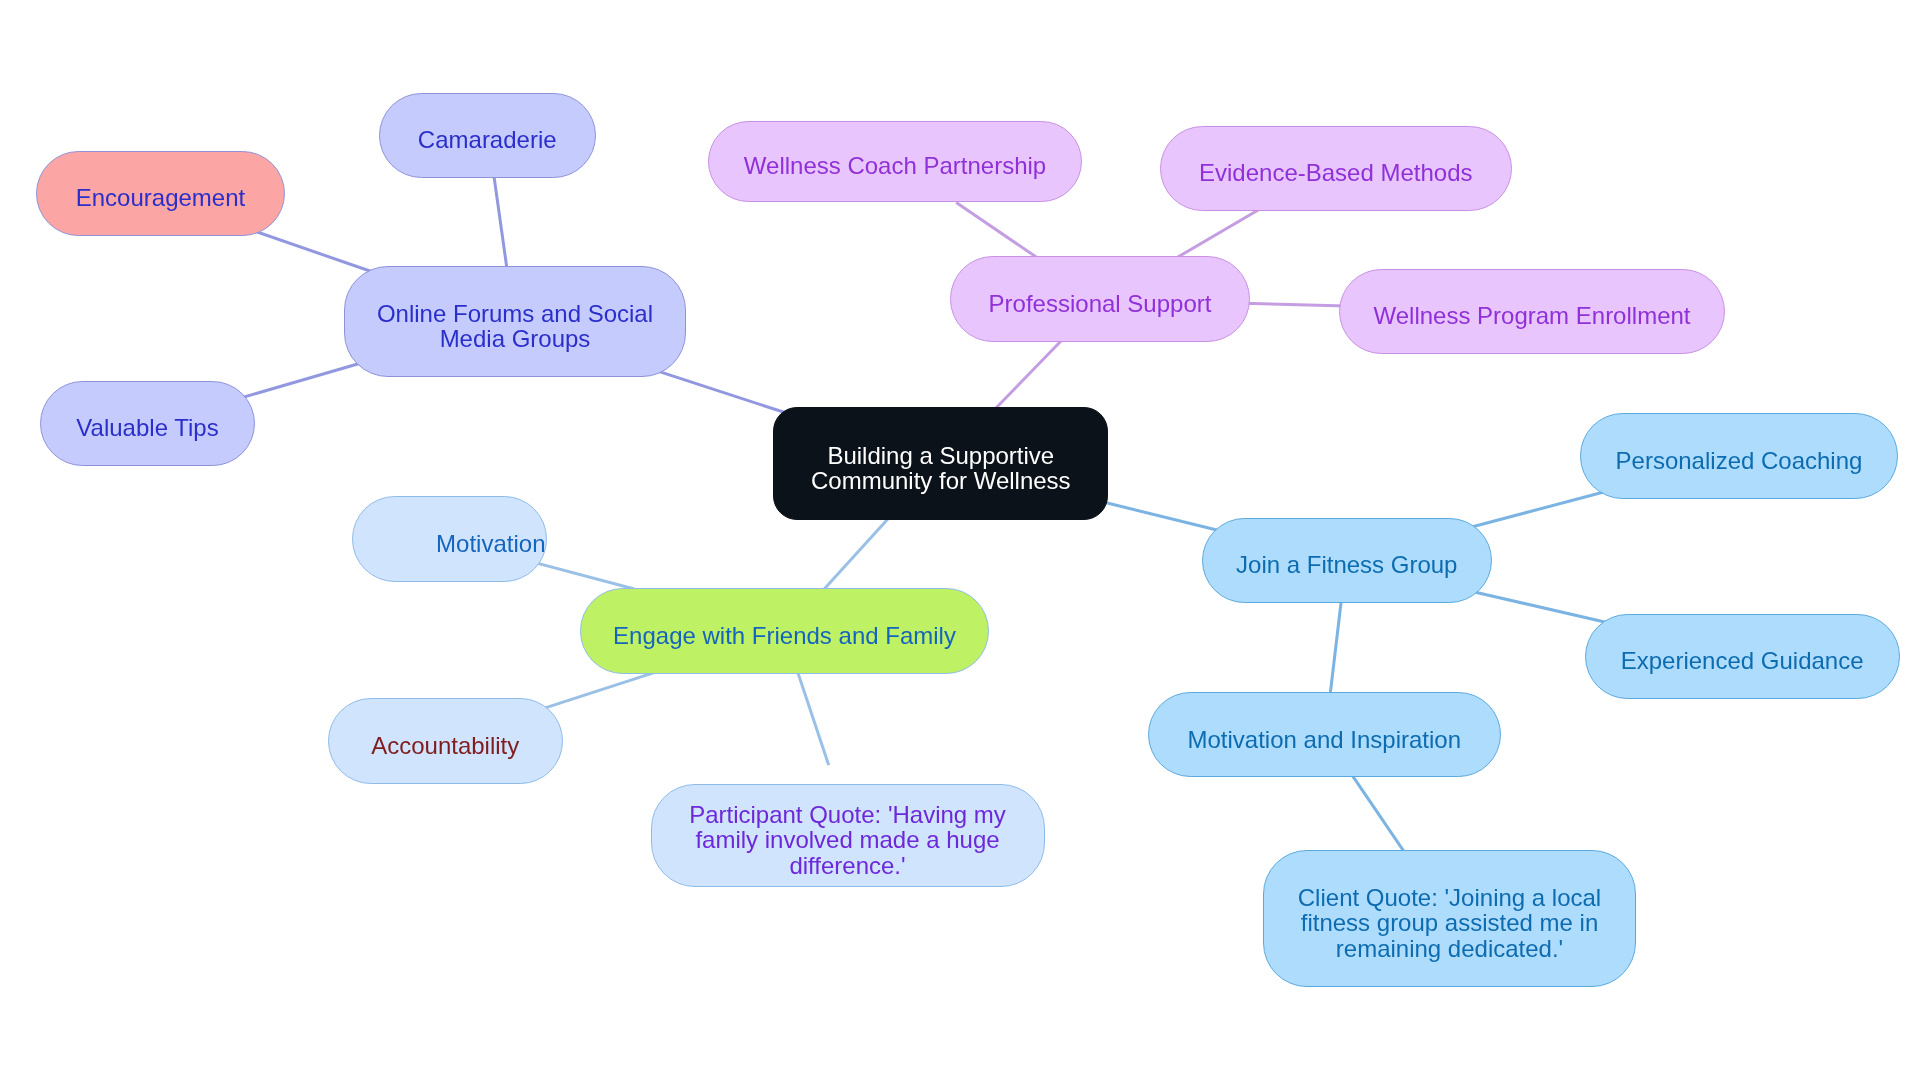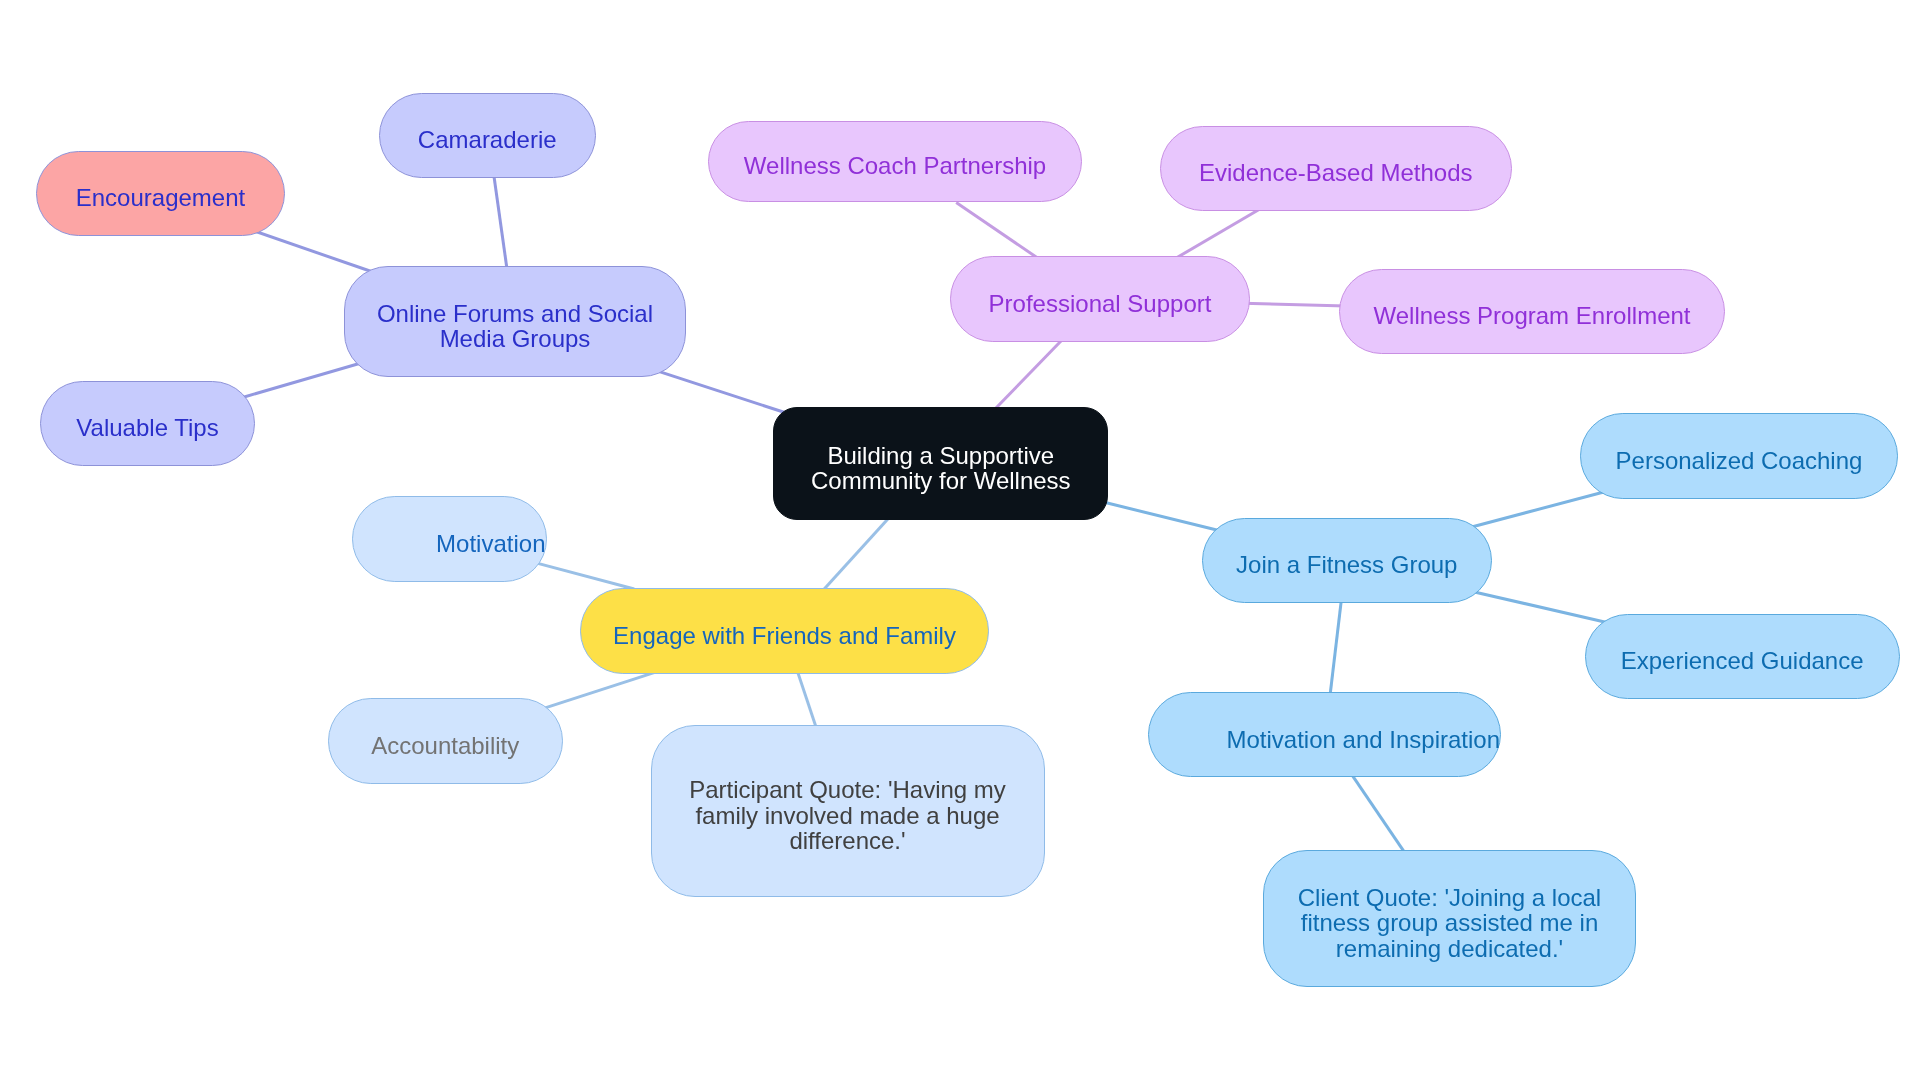--- a/index.html
+++ b/index.html
@@ -48,24 +48,24 @@
     <div class="node" style="left: 378.7px; top: 92.6px; width: 217.1px; height: 85.6px; background: rgb(198, 203, 253); border-color: rgb(141, 146, 216); color: rgb(42, 47, 202); border-radius: 42.8px;"><span class="lbl">Camaraderie</span></div>
     <div class="node" style="left: 36px; top: 150.5px; width: 249px; height: 85.6px; background: #fca5a5; border-color: rgb(141, 146, 216); color: rgb(42, 47, 202); border-radius: 42.8px;"><span class="lbl">Encouragement</span></div>
     <div class="node" style="left: 40px; top: 380.6px; width: 215px; height: 85.6px; background: rgb(198, 203, 253); border-color: rgb(141, 146, 216); color: rgb(42, 47, 202); border-radius: 42.8px;"><span class="lbl">Valuable Tips</span></div>
     <div class="node" style="left: 950px; top: 256.3px; width: 300px; height: 85.6px; background: rgb(232, 198, 253); border-color: rgb(200, 143, 227); color: rgb(144, 48, 216); border-radius: 42.8px;"><span class="lbl">Professional Support</span></div>
     <div class="node" style="left: 708px; top: 121.1px; width: 374px; height: 81px; background: rgb(232, 198, 253); border-color: rgb(200, 143, 227); color: rgb(144, 48, 216); border-radius: 42.8px;"><span class="lbl">Wellness Coach Partnership</span></div>
     <div class="node" style="left: 1160px; top: 125.6px; width: 351.5px; height: 85.6px; background: rgb(232, 198, 253); border-color: rgb(200, 143, 227); color: rgb(144, 48, 216); border-radius: 42.8px;"><span class="lbl">Evidence-Based Methods</span></div>
     <div class="node" style="left: 1339px; top: 268.5px; width: 386px; height: 85.6px; background: rgb(232, 198, 253); border-color: rgb(200, 143, 227); color: rgb(144, 48, 216); border-radius: 42.8px;"><span class="lbl">Wellness Program Enrollment</span></div>
     <div class="node" style="left: 1202px; top: 517.8px; width: 289.5px; height: 85.6px; background: rgb(174, 220, 253); border-color: rgb(90, 169, 221); color: rgb(13, 108, 176); border-radius: 42.8px;"><span class="lbl">Join a Fitness Group</span></div>
     <div class="node" style="left: 1580px; top: 413.4px; width: 318px; height: 85.6px; background: rgb(174, 220, 253); border-color: rgb(90, 169, 221); color: rgb(13, 108, 176); border-radius: 42.8px;"><span class="lbl">Personalized Coaching</span></div>
     <div class="node" style="left: 1584.5px; top: 613.5px; width: 315.3px; height: 85.6px; background: rgb(174, 220, 253); border-color: rgb(90, 169, 221); color: rgb(13, 108, 176); border-radius: 42.8px;"><span class="lbl">Experienced Guidance</span></div>
-    <div class="node" style="left: 1147.5px; top: 691.9px; width: 353.5px; height: 85.6px; background: rgb(174, 220, 253); border-color: rgb(90, 169, 221); color: rgb(13, 108, 176); border-radius: 42.8px; text-align: right;"><span class="lbl">Motivation and Inspiration</span></div>
+    <div class="node" style="left: 1147.5px; top: 691.9px; width: 353.5px; height: 85.6px; background: rgb(174, 220, 253); border-color: rgb(90, 169, 221); color: rgb(13, 108, 176); border-radius: 42.8px;"><span class="lbl">Motivation and Inspiration</span></div>
     <div class="node" style="left: 1263px; top: 850.2px; width: 373px; height: 136.5px; background: rgb(174, 220, 253); border-color: rgb(90, 169, 221); color: rgb(13, 108, 176); border-radius: 44px;"><span class="lbl">Client Quote: 'Joining a local
 fitness group assisted me in
 remaining dedicated.'</span></div>
-    <div class="node" style="left: 580px; top: 588.1px; width: 409px; height: 85.6px; background: #fde047; border-color: rgb(143, 187, 232); color: rgb(20, 101, 189); border-radius: 42.8px;"><span class="lbl">Engage with Friends and Family</span></div>
+    <div class="node" style="left: 580px; top: 588.1px; width: 409px; height: 85.6px; background: #bef264; border-color: rgb(143, 187, 232); color: rgb(20, 101, 189); border-radius: 42.8px;"><span class="lbl">Engage with Friends and Family</span></div>
     <div class="node" style="left: 351.5px; top: 496.2px; width: 195px; height: 85.6px; background: rgb(208, 228, 254); border-color: rgb(143, 187, 232); color: rgb(20, 101, 189); border-radius: 42.8px; text-align: right;"><span class="lbl">Motivation</span></div>
-    <div class="node" style="left: 327.5px; top: 698.1px; width: 235.5px; height: 85.6px; background: rgb(208, 228, 254); border-color: rgb(143, 187, 232); color: #737373; border-radius: 42.8px;"><span class="lbl">Accountability</span></div>
-    <div class="node" style="left: 650.5px; top: 725px; width: 394px; height: 172px; background: rgb(208, 228, 254); border-color: rgb(143, 187, 232); color: #404040; border-radius: 44px;"><span class="lbl">Participant Quote: 'Having my
+    <div class="node" style="left: 327.5px; top: 698.1px; width: 235.5px; height: 85.6px; background: rgb(208, 228, 254); border-color: rgb(143, 187, 232); color: #7f1d1d; border-radius: 42.8px;"><span class="lbl">Accountability</span></div>
+    <div class="node" style="left: 650.5px; top: 784px; width: 394px; height: 103px; background: rgb(208, 228, 254); border-color: rgb(143, 187, 232); color: #6d28d9; border-radius: 44px;"><span class="lbl">Participant Quote: 'Having my
 family involved made a huge
 difference.'</span></div>
   </div>
 </div>
 
 </body></html>

